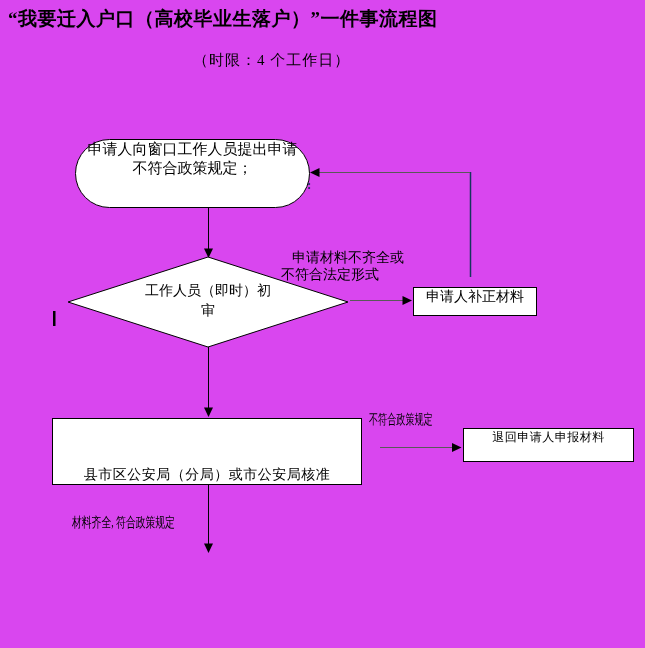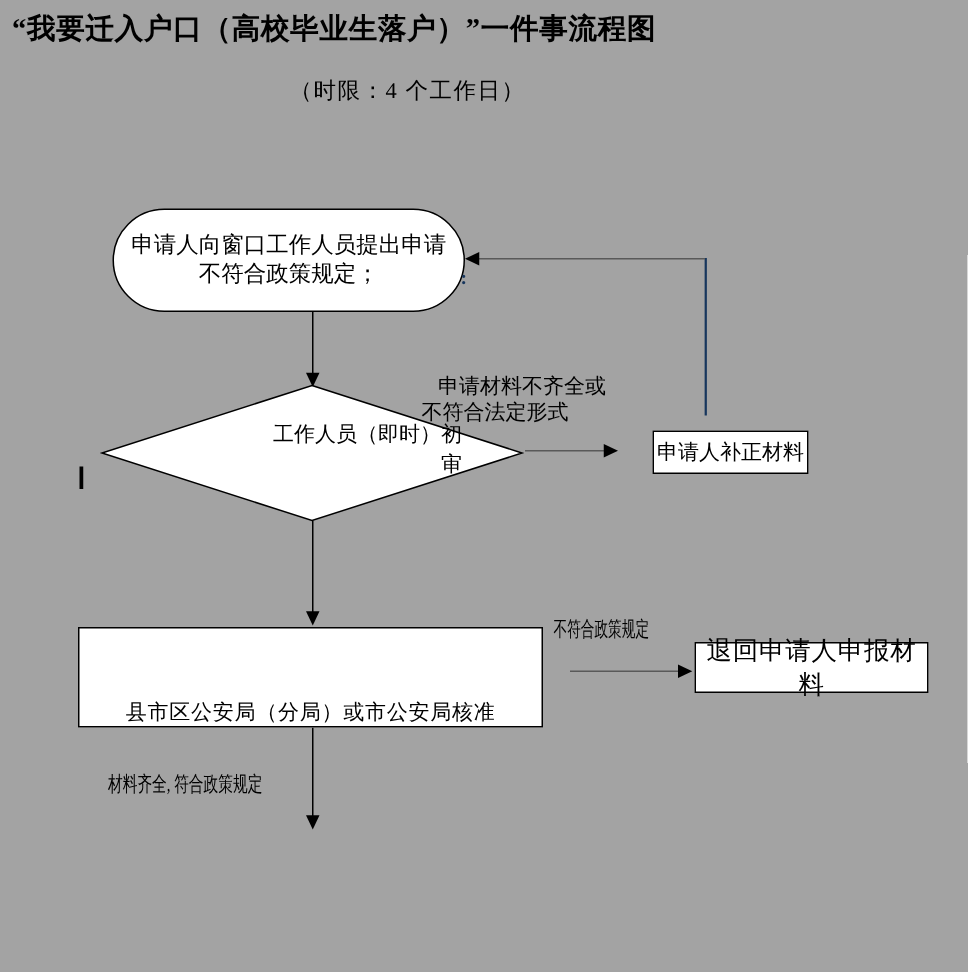--- a/index.html
+++ b/index.html
@@ -1,49 +1,49 @@
 <!DOCTYPE html>
 <html><head>
 <meta charset="utf-8">
 <style>
   html,body{margin:0;padding:0;background:#fff;}
   #stage{
-    position:relative;width:645px;height:648px;background:#a3a3a3;overflow:hidden;
+    position:relative;width:645px;height:648px;background:#d946ef;overflow:hidden;
     font-family:"Liberation Serif","DejaVu Serif",serif;color:#000;
   }
   .abs{position:absolute;}
   #page-title{
     left:8px;top:6px;font-size:19px;font-weight:bold;letter-spacing:0.5px;white-space:nowrap;
   }
   #page-subtitle{
     left:193px;top:51px;font-size:15px;letter-spacing:1px;white-space:nowrap;
   }
   svg.connectors{position:absolute;left:0;top:0;pointer-events:none;}
   .node{
     position:absolute;border:1px solid #000;background:#fff;box-sizing:border-box;
-    display:flex;flex-direction:column;align-items:center;justify-content:center;
+    display:flex;flex-direction:column;align-items:center;justify-content:flex-start;
     text-align:center;
   }
   #node-start{
     left:75px;top:139px;width:235px;height:69px;border-radius:35px;
     font-size:15px;line-height:19px;
   }
   #node-initial-review-text{
-    left:108px;top:281px;width:200px;text-align:right;
+    left:108px;top:281px;width:200px;text-align:center;
     font-size:14px;line-height:20px;
   }
   #node-supplement{
-    left:435px;top:287px;width:104px;height:29px;font-size:14px;
+    left:413px;top:287px;width:124px;height:29px;font-size:14px;
   }
   #node-approval{
     left:52px;top:418px;width:310px;height:67px;justify-content:flex-end;
     padding-top:7px;font-size:14px;letter-spacing:0.5px;
   }
   #node-return{
-    left:463px;top:428px;width:156px;height:34px;font-size:17px;letter-spacing:0.5px;
+    left:463px;top:428px;width:171px;height:34px;font-size:12px;letter-spacing:0.5px;
   }
   #node-print{
     left:62px;top:555px;width:300px;height:80px;border-radius:40px;
     font-size:15px;line-height:20px;
   }
   .edge-label{position:absolute;font-size:14px;white-space:nowrap;}
   #label-incomplete-1{left:292px;top:249px;}
   #label-incomplete-2{left:281px;top:266px;}
   #label-not-conform{
     left:369px;top:411px;font-size:14px;transform:scaleX(0.65);transform-origin:left top;

